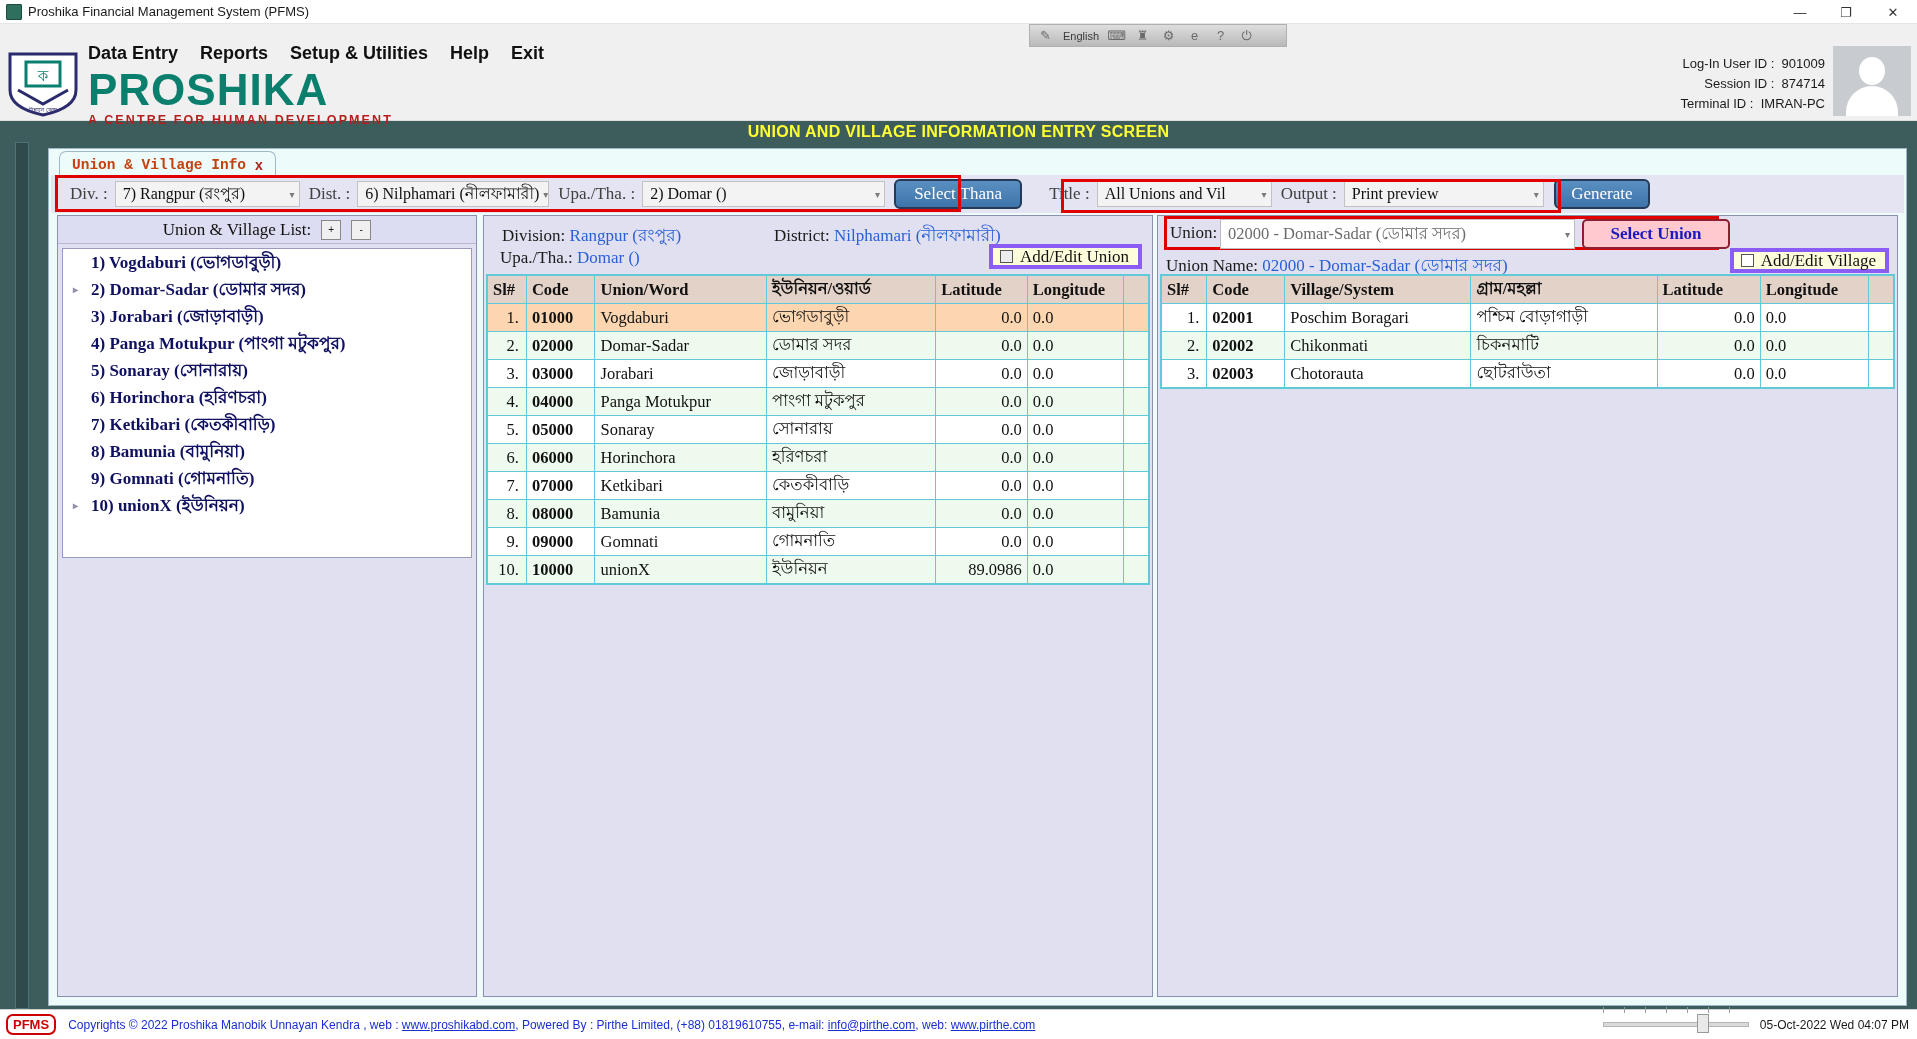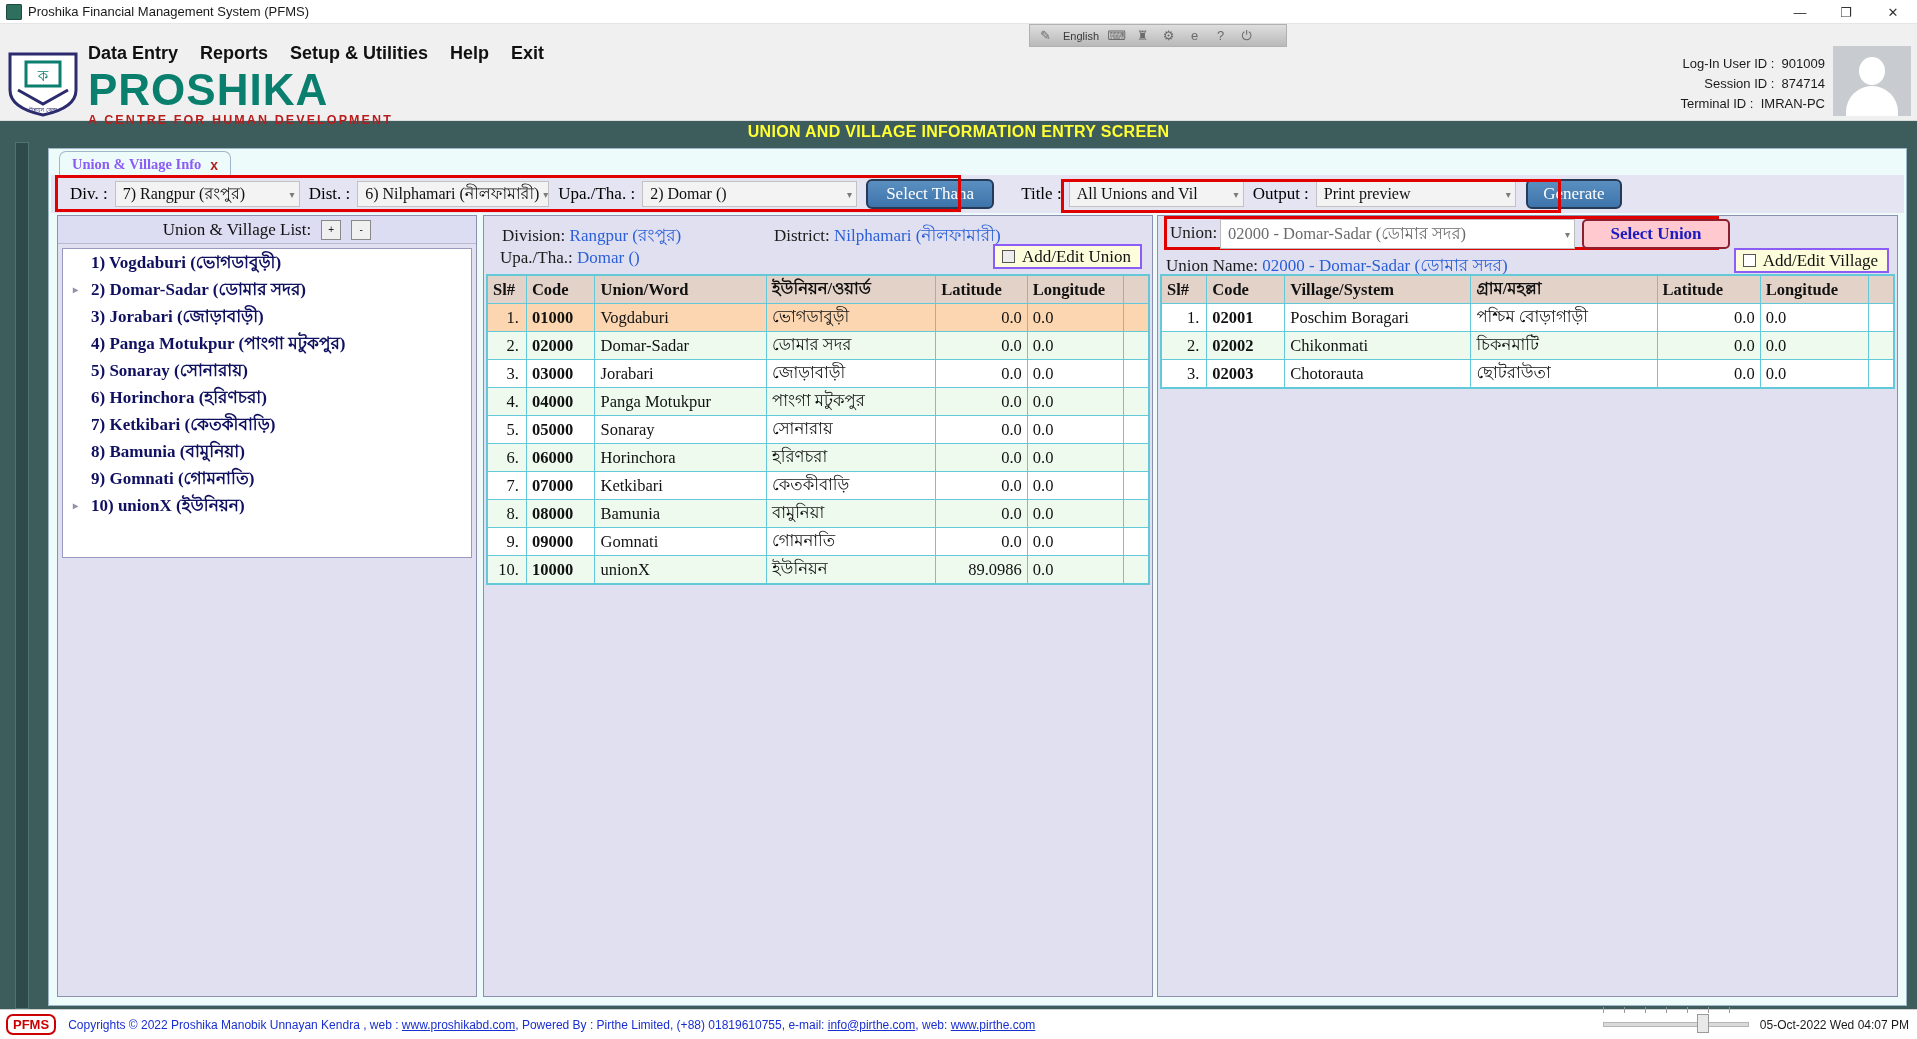--- a/index.html
+++ b/index.html
@@ -114,40 +114,40 @@
   }
   .tabstrip { height: 26px; position: relative; }
   .tab {
     position: absolute; left: 10px; top: 2px; height: 26px;
     background: #edfcfb;
     border: 1px solid #9fb7c9; border-bottom: none;
     border-radius: 7px 7px 0 0;
     display: flex; align-items: center; gap: 9px; padding: 0 12px;
   }
   .tab-label {
-    font-family: Liberation Serif, serif;
-    font-size: 14.5px; font-weight: bold; color: #8b5cf6;
+    font-family: Liberation Mono, monospace;
+    font-size: 14.5px; font-weight: bold; color: #c2410c;
   }
   .tab-close { font-family: "Liberation Sans", sans-serif; font-size: 14px; color: #b02020; font-weight: bold; }
 
   
   .toolbar {
     position: relative; height: 38px; margin: 0 2px;
     background: #e4e4f2; display: flex; align-items: center;
   }
   .redbox-left {
     position: absolute; left: 4px; top: 0px; width: 906px; height: 37px;
     border: 3px solid #e00000; pointer-events: none;
   }
   .redbox-union {
     position: absolute; left: 1010px; top: 4px; width: 500px; height: 34px;
     border: 3px solid #e00000; pointer-events: none;
   }
   .fld-label {
-    font-family: "Liberation Serif", serif; font-size: 17px; color: #000000;
+    font-family: "Liberation Serif", serif; font-size: 17px; color: #404040;
     padding: 0 7px 0 9px; white-space: nowrap;
   }
   .combo {
     height: 26px; background: #f3f3f3; border: 1px solid #c2c2c2;
     display: flex; align-items: center; justify-content: space-between;
     padding: 0 4px 0 7px;
     font-family: "Liberation Serif", serif; font-size: 16px; color: #101010;
     overflow: hidden; white-space: nowrap;
   }
   .caret { color: #7b7b7b; font-size: 10px; padding-left: 4px; }
@@ -192,21 +192,21 @@
     font-family: "Liberation Serif", serif; font-size: 17px; font-weight: bold; color: #101060;
     white-space: nowrap;
   }
   .tw { width: 18px; color: #9090a8; font-size: 10px; flex: 0 0 18px; }
 
   
   .mid-head { position: relative; height: 58px; }
   .kv { font-family: "Liberation Serif", serif; font-size: 17px; color: #1a1a1a; white-space: nowrap; }
   .kv .val { color: #2a5fd8; }
   .chkbtn {
-    background: #fdfddc; border: 2px solid #8b5cf6;
+    background: #fdfddc; border: 4px solid #8b5cf6;
     display: flex; align-items: center; gap: 7px; padding: 2px 9px 2px 7px;
     font-family: "Liberation Serif", serif; font-size: 17px; color: #111;
     height: 25px; white-space: nowrap;
   }
   .chkbox { width: 13px; height: 13px; border: 1px solid #555; background: #ededed; }
   .chkbox.white { background: #ffffff; }
 
   
   .grid {
     position: absolute; left: 2px; right: 2px;
@@ -383,21 +383,21 @@
         <span class="caret">▾</span>
       </div>
 
       <div class="fld-label">Dist. :</div>
       <div class="combo" style="width:192px">
         <span>6) Nilphamari (নীলফামারী)</span>
         <span class="caret">▾</span>
       </div>
 
       <div class="fld-label">Upa./Tha. :</div>
-      <div class="combo" style="width:215px">
+      <div class="combo" style="width:243px">
         <span>2) Domar ()</span>
         <span class="caret">▾</span>
       </div>
 
       <div class="btn-blue" style="margin-left:9px; width:128px">Select Thana</div>
 
       <div class="fld-label" style="margin-left:18px">Title :</div>
       <div class="combo" style="width:175px">
         <span>All Unions and Vil</span>
         <span class="caret">▾</span>

